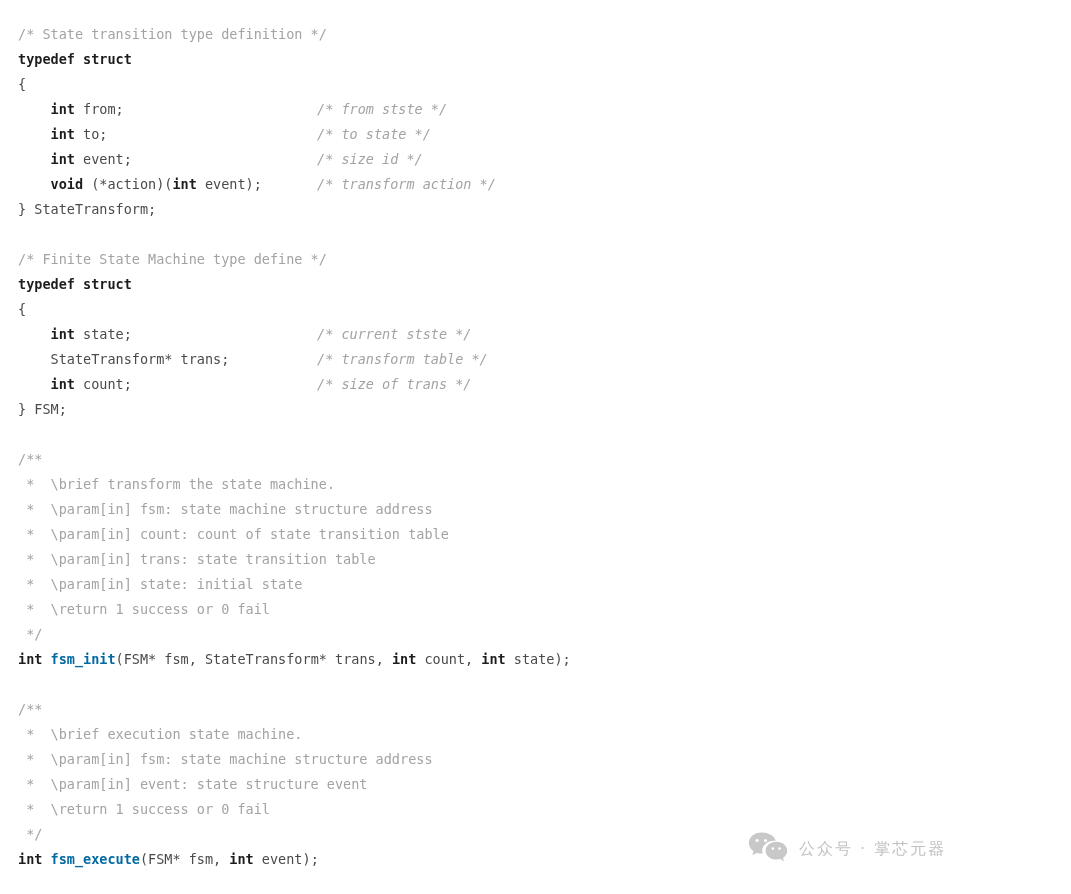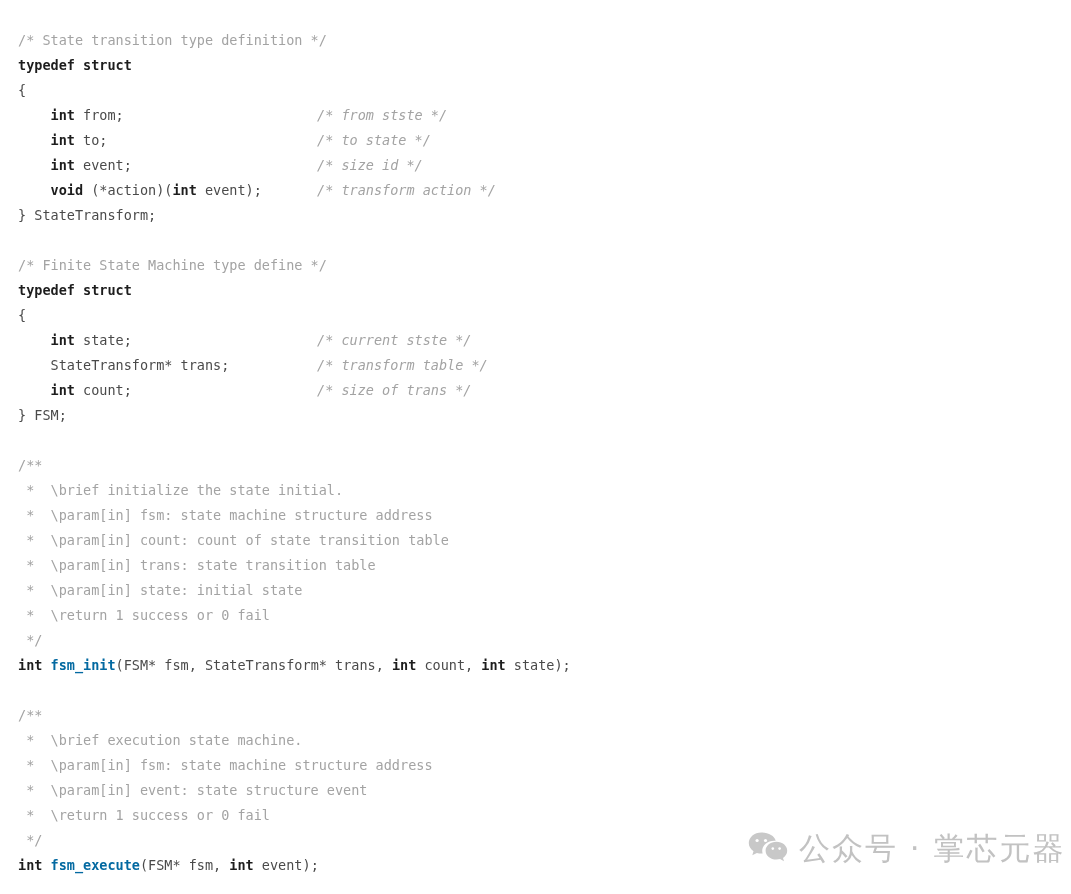--- a/index.html
+++ b/index.html
@@ -11,21 +11,21 @@
   body {
     font-family:"DejaVu Sans Mono","Liberation Mono",monospace;
     font-size:13.5px;
     line-height:25px;
     color:#3c3c3c;
     position:relative;
   }
 
   #code {
     position:absolute;
-    top:28px; left:0;
+    top:22px; left:0;
     width:1044px;
   }
 
   .line {
     height:25px;
     white-space:pre;
     padding-left:18px;
     position:relative;
   }
   .line.blank { height:25px; }
@@ -48,21 +48,21 @@
 
   
   #watermark {
     position:absolute;
     left:748px; top:832px;
     display:flex;
     align-items:center;
     gap:11px;
     color:#c2c2c2;
     font-family:"DejaVu Sans","Liberation Sans",sans-serif;
-    font-size:31px;
+    font-size:16px;
     letter-spacing:2px;
     white-space:nowrap;
   }
   #wechat-icon { display:block; }
 </style>
 </head>
 <body>
 
 <div id="code">
     <div class="line"><span class="cm">/* State transition type definition */</span></div>
@@ -76,21 +76,21 @@
     <div class="line blank"></div>
     <div class="line"><span class="cm">/* Finite State Machine type define */</span></div>
     <div class="line"><span class="kw">typedef struct</span></div>
     <div class="line"><span class="id">{</span></div>
     <div class="line"><span class="id">    </span><span class="kw">int</span><span class="id"> state;</span><span class="tc">/* current stste */</span></div>
     <div class="line"><span class="id">    </span><span class="id">StateTransform* trans;</span><span class="tc">/* transform table */</span></div>
     <div class="line"><span class="id">    </span><span class="kw">int</span><span class="id"> count;</span><span class="tc">/* size of trans */</span></div>
     <div class="line"><span class="id">} FSM;</span></div>
     <div class="line blank"></div>
     <div class="line"><span class="cm">/**</span></div>
-    <div class="line"><span class="cm"> *  \brief initialize the state initial.</span></div>
+    <div class="line"><span class="cm"> *  \brief transform the state machine.</span></div>
     <div class="line"><span class="cm"> *  \param[in] fsm: state machine structure address</span></div>
     <div class="line"><span class="cm"> *  \param[in] count: count of state transition table</span></div>
     <div class="line"><span class="cm"> *  \param[in] trans: state transition table</span></div>
     <div class="line"><span class="cm"> *  \param[in] state: initial state</span></div>
     <div class="line"><span class="cm"> *  \return 1 success or 0 fail</span></div>
     <div class="line"><span class="cm"> */</span></div>
     <div class="line"><span class="kw">int</span><span class="id"> </span><span class="fn">fsm_init</span><span class="id">(FSM* fsm, StateTransform* trans, </span><span class="kw">int</span><span class="id"> count, </span><span class="kw">int</span><span class="id"> state);</span></div>
     <div class="line blank"></div>
     <div class="line"><span class="cm">/**</span></div>
     <div class="line"><span class="cm"> *  \brief execution state machine.</span></div>

